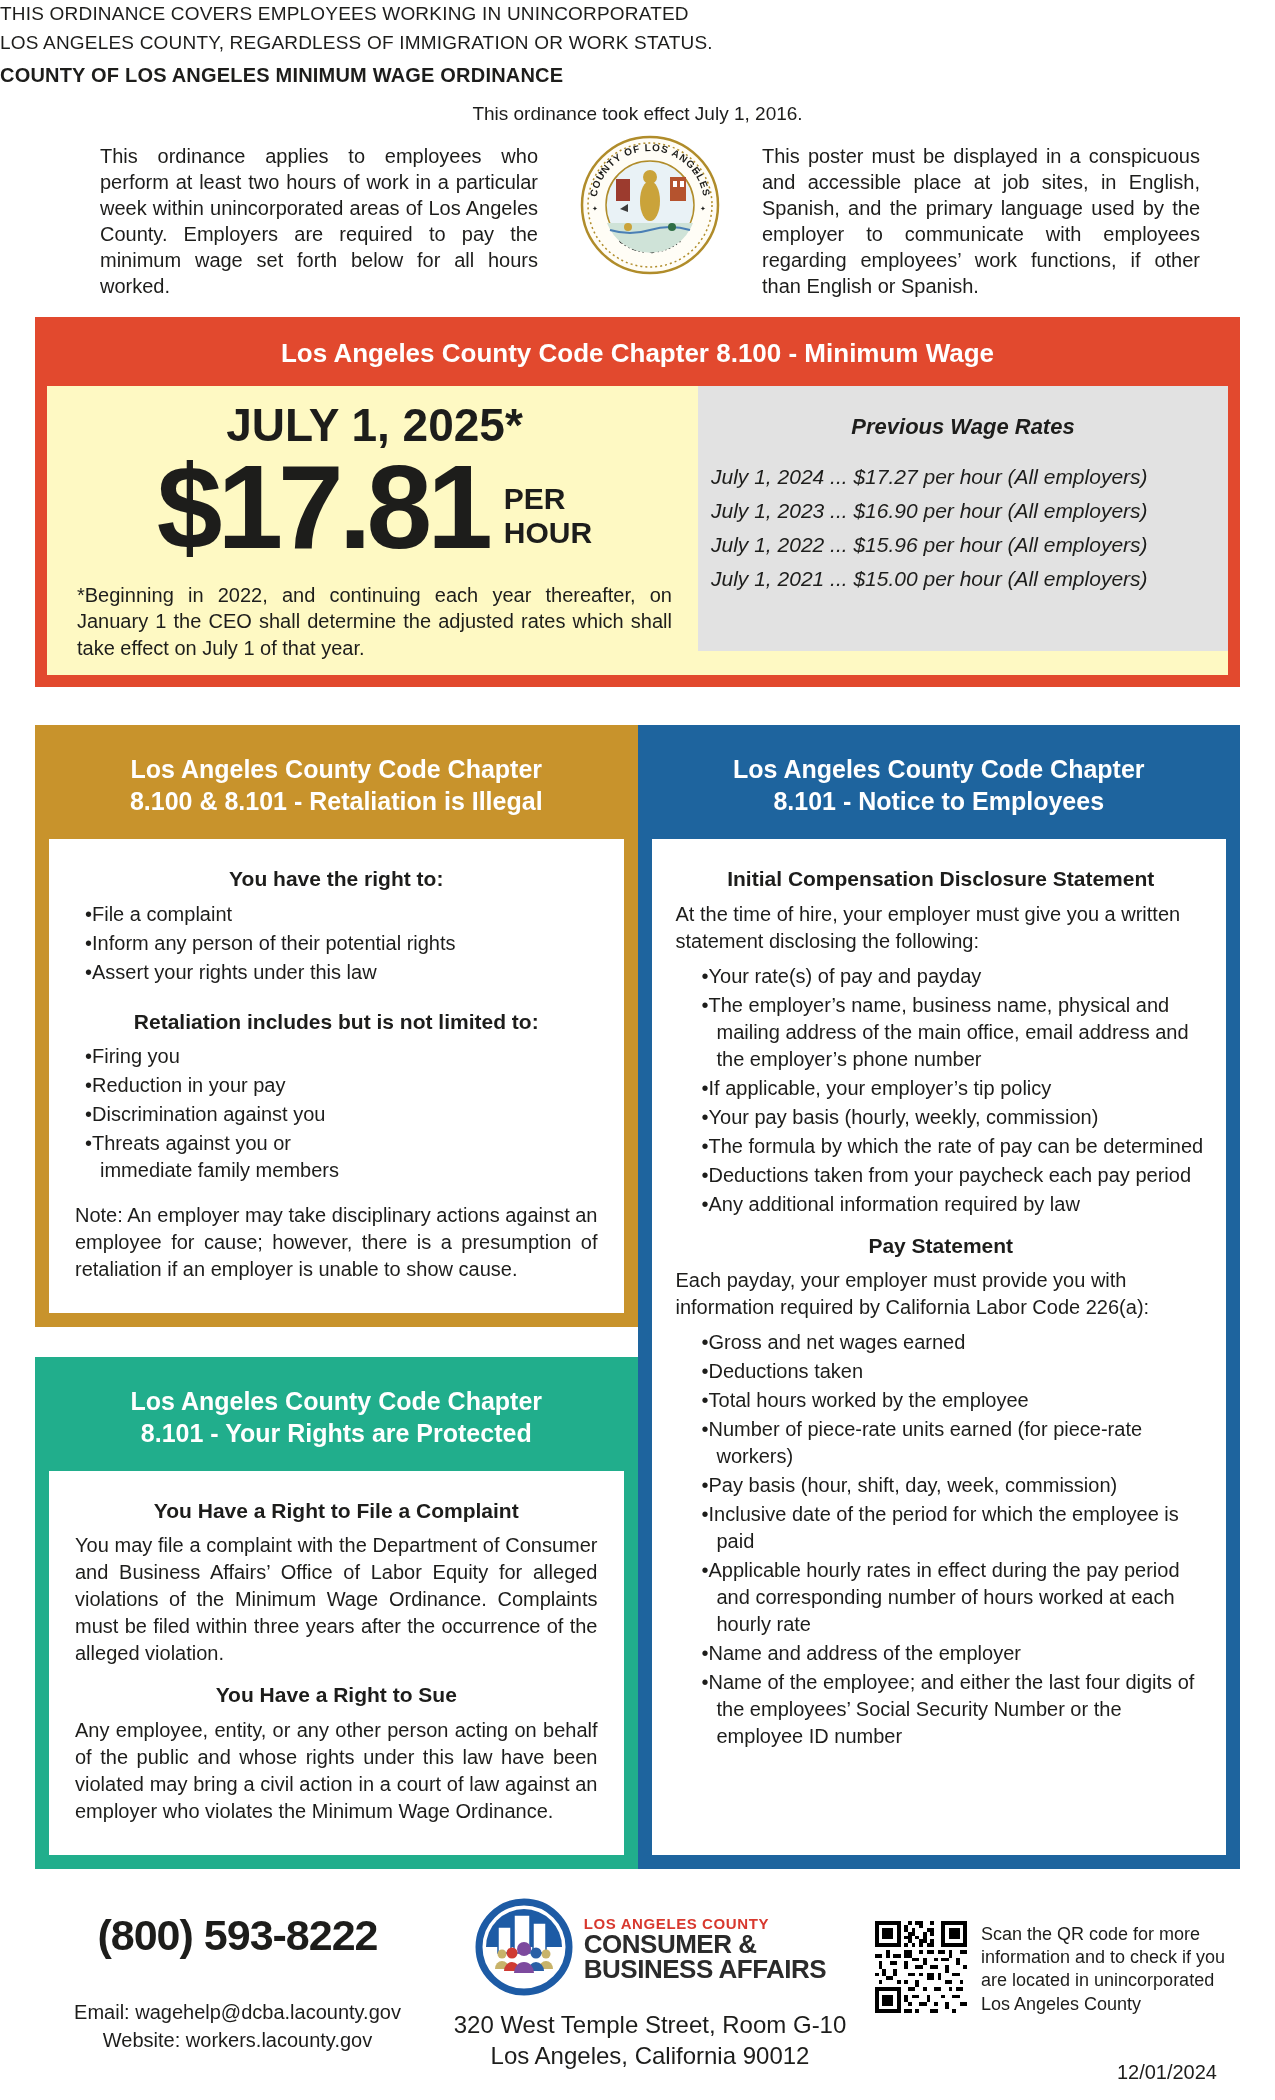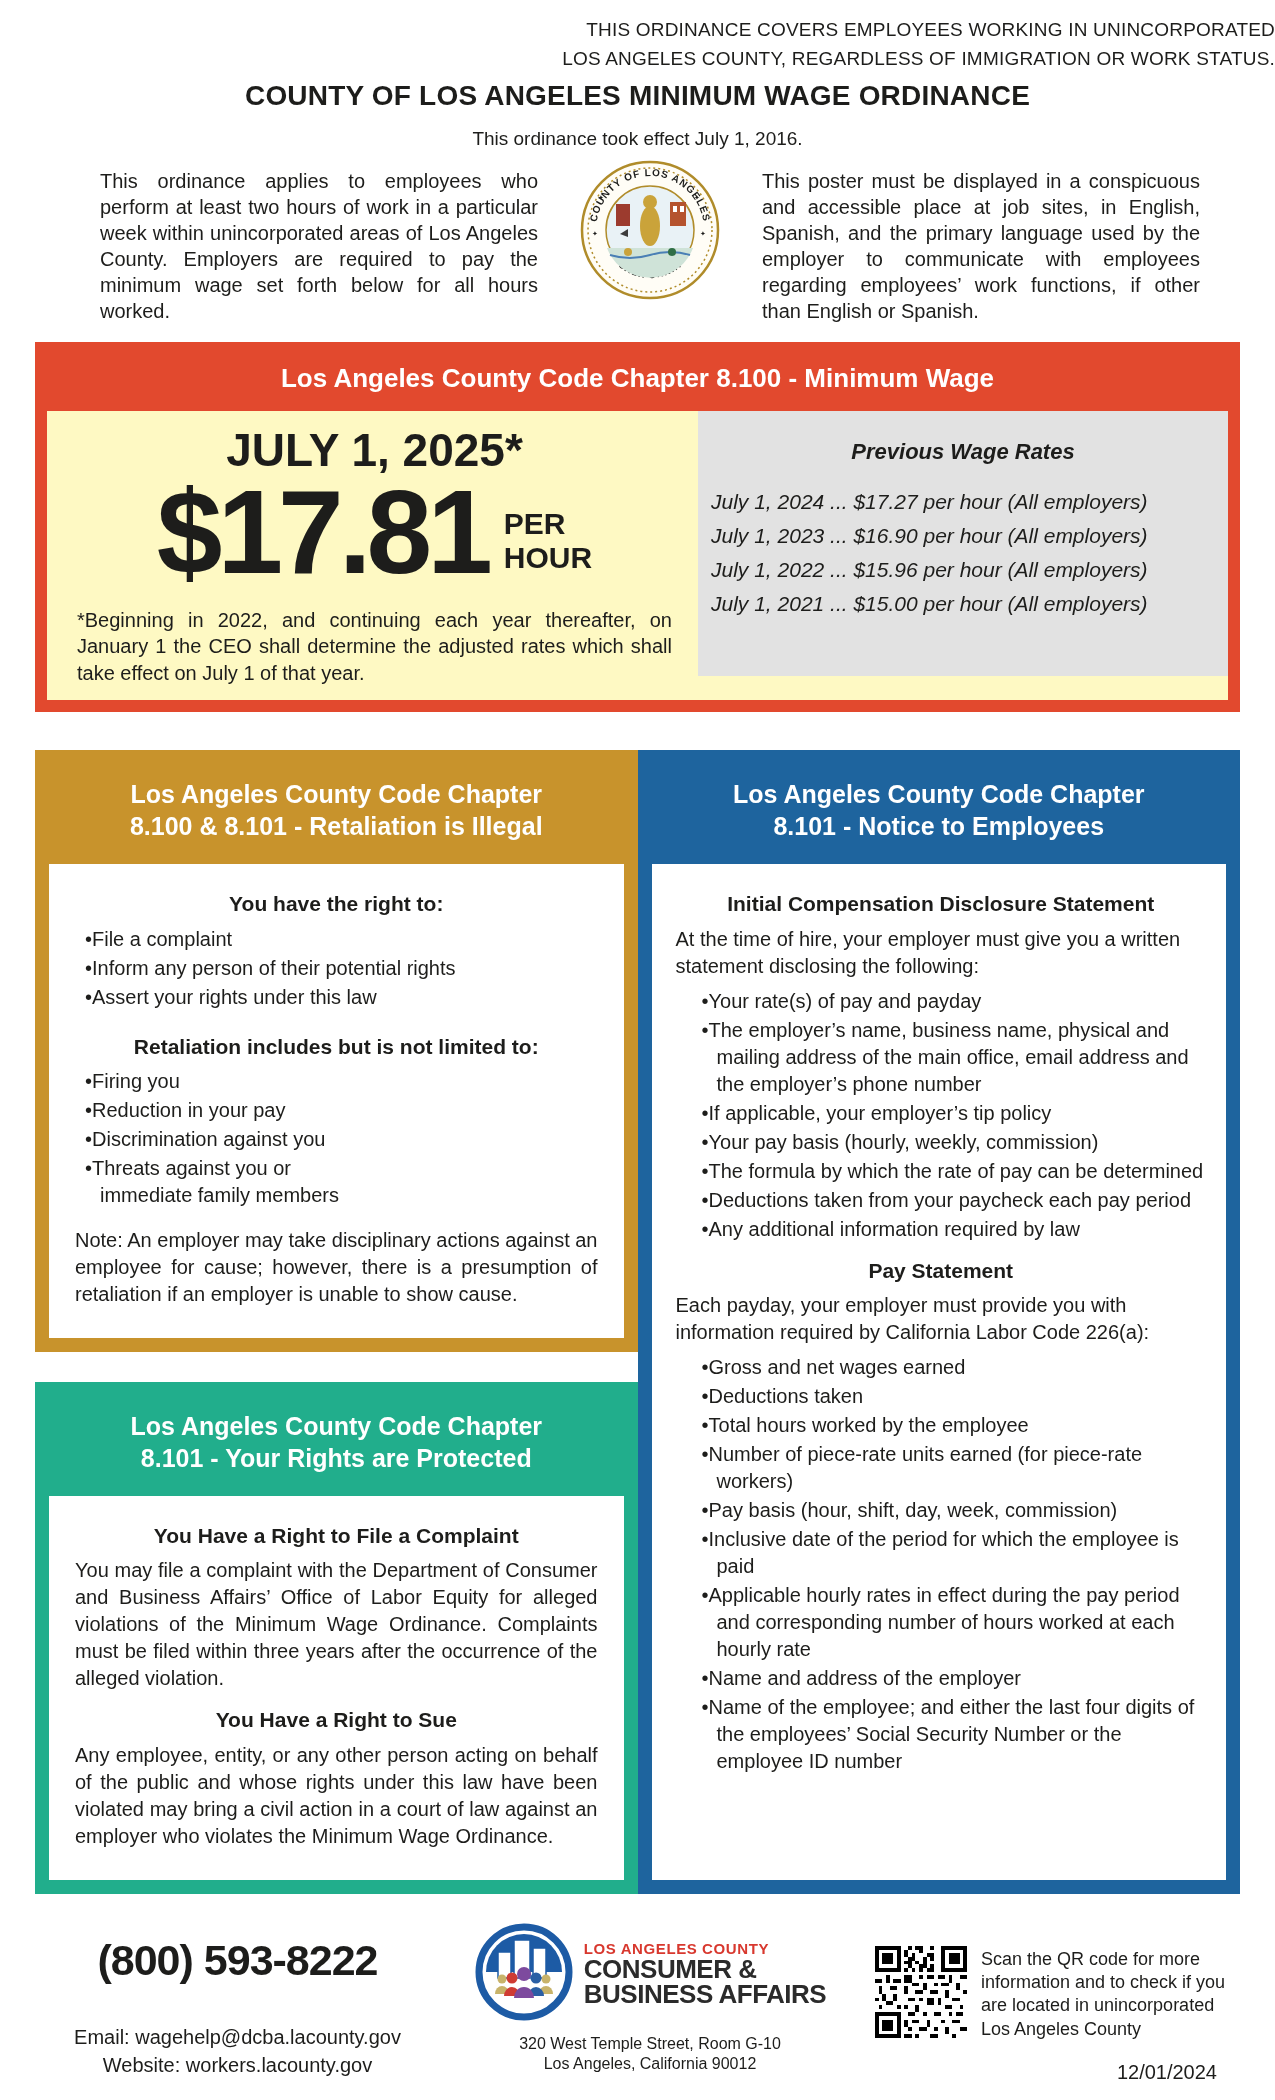--- a/index.html
+++ b/index.html
@@ -1,22 +1,22 @@
 <!DOCTYPE html>
 <html style="--red: #e2492e; --gold: #c8932c; --green: #21ae8c; --blue: #1e649e; --gray: #e2e2e2; --logo-red: #d8382e; --logo-blue: #1d5ba5;"><head>
 <meta charset="utf-8">
 <style>
   * { box-sizing: border-box; }
   html,body { margin:0; padding:0; background:#fff; }
   body { font-family:"Liberation Sans", sans-serif; color:#1d1d1b; }
   .poster { position:relative; width:1275px; height:2100px; overflow:hidden; background:#fff; }
 
   
-  .top-note { text-align:right; padding-top:16px; font-size:19px; line-height:1.5; letter-spacing:0.2px; }
-  .page-title { text-align:center; font-size:28px; margin:7px 0 16px; font-weight:bold; letter-spacing:0.2px; }
+  .top-note { text-align:left; font-size:19px; line-height:1.5; letter-spacing:0.2px; }
+  .page-title { text-align:left; font-size:20px; margin:7px 0 16px; font-weight:bold; letter-spacing:0.2px; }
   .subtitle { text-align:center; font-size:19px; margin-top:13px; }
 
   
   .intro-row { display:flex; gap:42px; margin:18px 75px 0 100px; align-items:flex-start; }
   .intro { flex:1; font-size:20px; line-height:1.3; text-align:justify; margin:0; }
   .seal-wrap { flex:none; margin-top:-8px; }
 
   
   .wage-section { margin:18px 35px 0; background:var(--red,#e2492e); padding:12px; }
   .wage-header { font-size:26px; font-weight:bold; color:#fff; text-align:center; padding:9px 0 17px; }
@@ -57,21 +57,21 @@
   
   .footer { display:flex; margin:28px 40px 0; }
   .f-left { width:395px; text-align:center; }
   .phone { font-size:43px; font-weight:bold; margin-top:14px; letter-spacing:-1px; }
   .contact { margin-top:38px; font-size:20px; line-height:1.4; }
   .f-center { width:430px; text-align:center; }
   .logo-row { display:flex; align-items:center; justify-content:center; gap:10px; }
   .logo-text { text-align:left; }
   .logo-top { color:var(--logo-red,#d8382e); font-weight:bold; font-size:15px; letter-spacing:0.6px; }
   .logo-main { font-size:26px; font-weight:bold; color:#2b2b2b; line-height:0.97; letter-spacing:-0.5px; }
-  .address { font-size:16px; line-height:1.3; margin-top:8px; }
+  .address { font-size:24px; line-height:1.3; margin-top:8px; }
   .f-right { flex:1; display:flex; gap:14px; padding:24px 0 0 10px; }
   .qr-wrap { flex:none; }
   .qr-text { font-size:18px; line-height:1.3; padding-top:2px; max-width:285px; }
   .rev-date { position:absolute; right:58px; bottom:16px; font-size:20px; }
 </style>
 </head>
 <body>
 
 <div class="poster">
 

